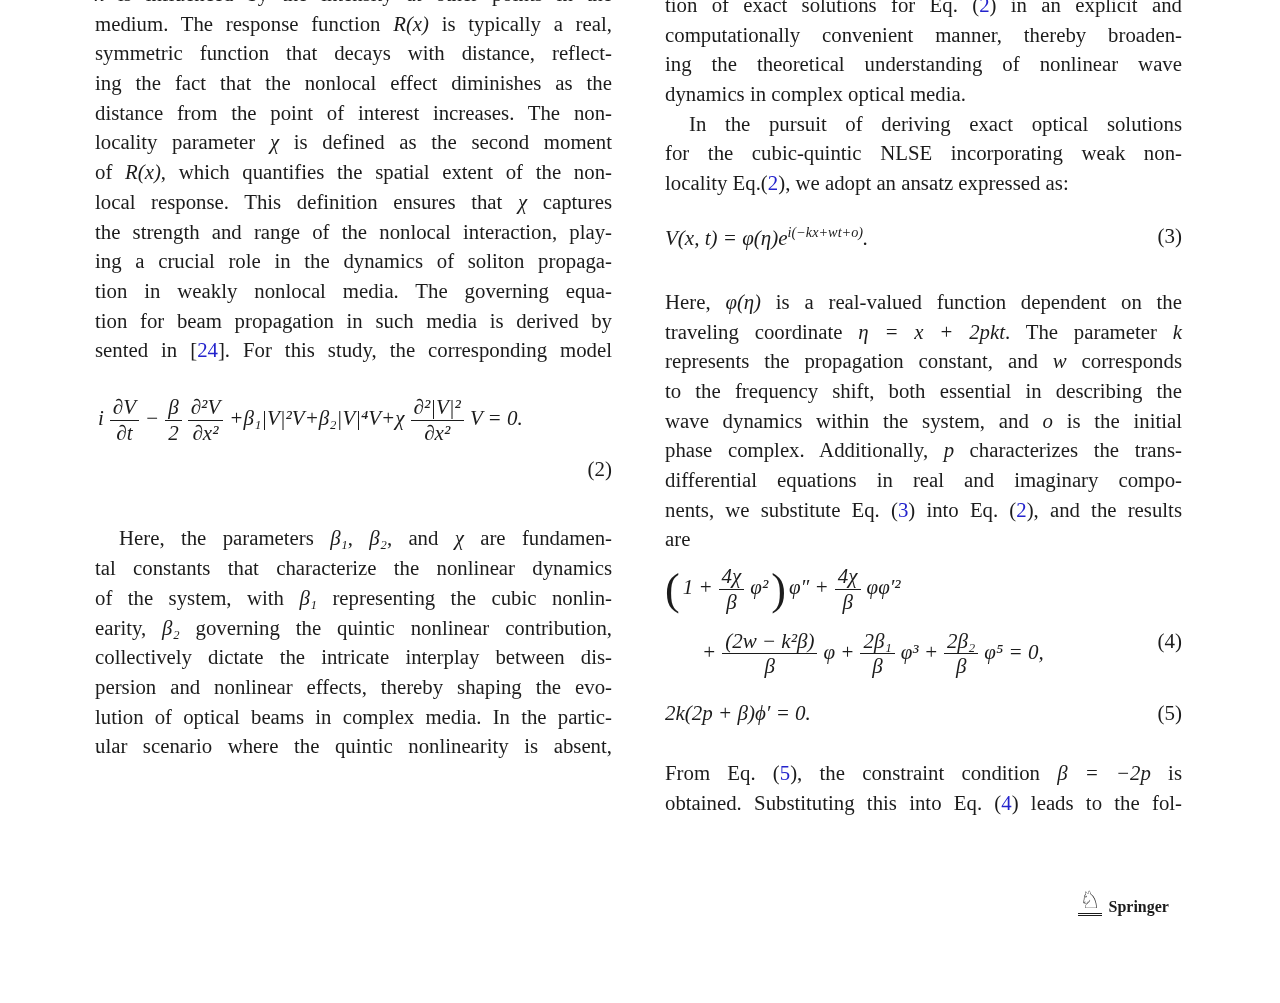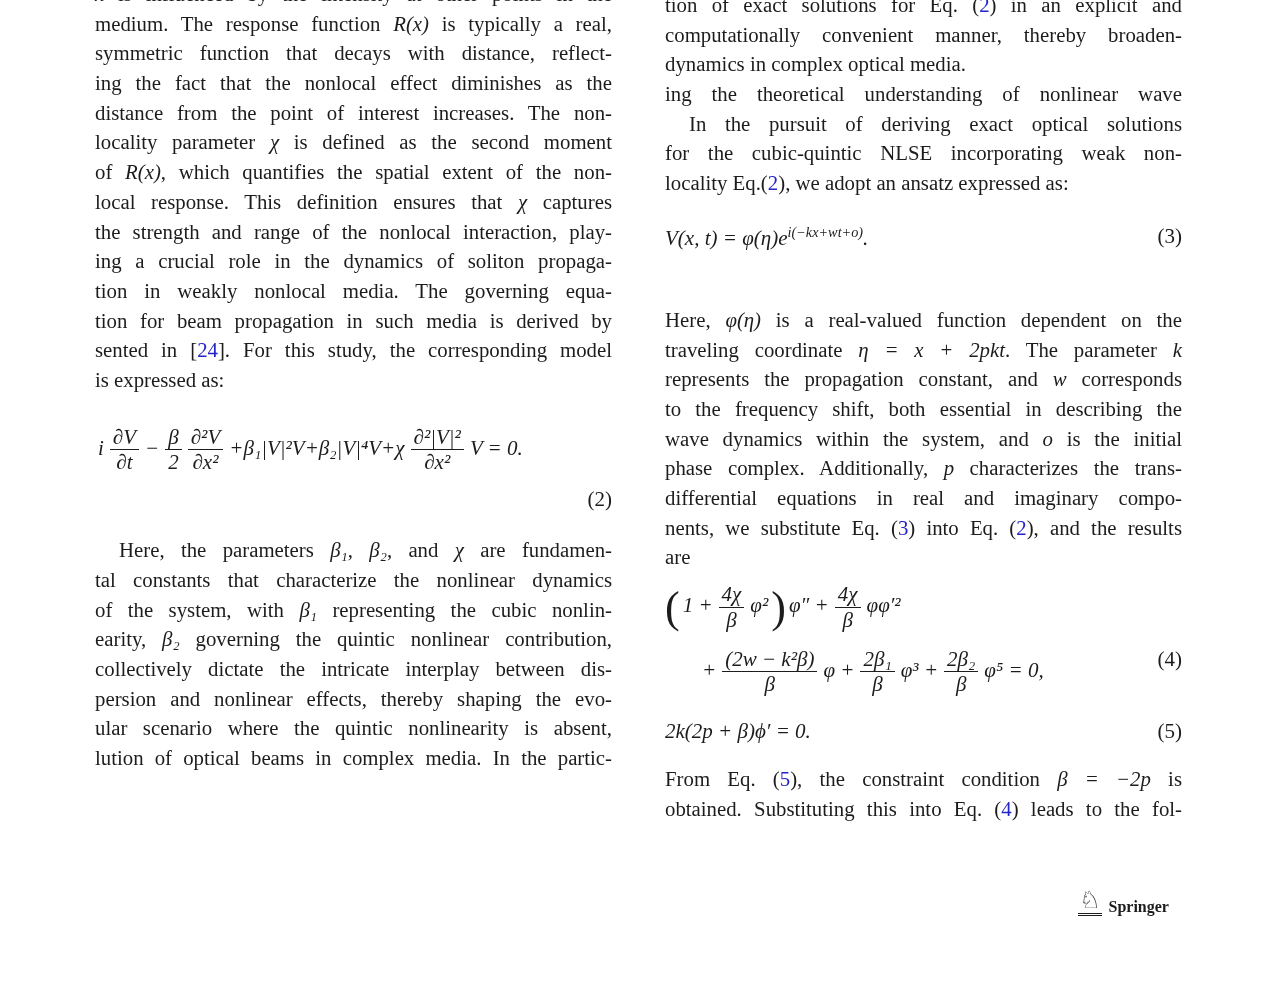--- a/index.html
+++ b/index.html
@@ -22,27 +22,27 @@
   .eqline{line-height:normal;}
   .t{margin:0 3px;}
   .fr{display:inline-flex;flex-direction:column;vertical-align:middle;margin:0 3px;}
   .fr .n,.fr .d{display:block;text-align:center;padding:0 3px;line-height:1.18;}
   .fr .d{border-top:1.5px solid var(--ink);}
   .bp{font-style:normal;font-size:2.1em;font-weight:300;vertical-align:middle;line-height:0.85;display:inline-block;}
   .eqnum{font-style:normal;}
   .eqnum.fl{float:right;}
   #eq2{margin-top:30px;}
   #eq2-label{text-align:right;margin-top:10px;line-height:28px;}
-  #p2-left{margin-top:22px;}
+  #p2-left{margin-top:40px;}
   #eq3{margin-top:26px;}
-  #p3-right{margin-top:54px;}
+  #p3-right{margin-top:36px;}
   #eq4{margin-top:10px;}
   #eq4-line2{margin-top:14px;padding-left:34px;}
   #eq5{margin-top:22px;}
-  #p4-right{margin-top:20px;}
+  #p4-right{margin-top:32px;}
   sup{font-size:68%;}
   
   #footer{position:absolute;left:1078px;top:888px;display:flex;align-items:flex-end;gap:7px;}
   #knight{font-family:"DejaVu Sans",sans-serif;font-size:24px;line-height:1;
           border-bottom:3px double var(--ink);padding:0 1px 1px 1px;color:var(--ink);}
   #brand{font-size:16px;line-height:1.2;font-weight:bold;}
 </style>
 </head>
 <body style="background: rgb(255, 255, 255);">
 
@@ -54,21 +54,20 @@
       <div class="tl"><span>ing the fact that the nonlocal effect diminishes as the</span></div>
       <div class="tl"><span>distance from the point of interest increases. The non-</span></div>
       <div class="tl"><span>locality parameter </span><span class="mi">χ</span><span> is defined as the second moment</span></div>
       <div class="tl"><span>of </span><span class="mi">R(x)</span><span>, which quantifies the spatial extent of the non-</span></div>
       <div class="tl"><span>local response. This definition ensures that </span><span class="mi">χ</span><span> captures</span></div>
       <div class="tl"><span>the strength and range of the nonlocal interaction, play-</span></div>
       <div class="tl"><span>ing a crucial role in the dynamics of soliton propaga-</span></div>
       <div class="tl"><span>tion in weakly nonlocal media. The governing equa-</span></div>
       <div class="tl"><span>tion for beam propagation in such media is derived by</span></div>
       <div class="tl"><span>sented in [</span><span class="lnk">24</span><span>]. For this study, the corresponding model</span></div>
-      <div class="tl nj"><span>is expressed as:</span></div>
     </div>
 
   <div class="eq" id="eq2">
     <div class="eqline">
       <span class="t">i</span><span class="fr">
           <span class="n">∂V</span>
           <span class="d">∂t</span>
         </span><span class="t">−</span><span class="fr">
           <span class="n">β</span>
           <span class="d">2</span>
@@ -83,31 +82,31 @@
     <div class="eqnum" id="eq2-label">(2)</div>
   </div>
 
   <div id="p2-left">
       <div class="tl ind"><span>Here, the parameters </span><span class="mi">β₁</span><span>, </span><span class="mi">β₂</span><span>, and </span><span class="mi">χ</span><span> are fundamen-</span></div>
       <div class="tl"><span>tal constants that characterize the nonlinear dynamics</span></div>
       <div class="tl"><span>of the system, with </span><span class="mi">β₁</span><span> representing the cubic nonlin-</span></div>
       <div class="tl"><span>earity, </span><span class="mi">β₂</span><span> governing the quintic nonlinear contribution,</span></div>
       <div class="tl"><span>collectively dictate the intricate interplay between dis-</span></div>
       <div class="tl"><span>persion and nonlinear effects, thereby shaping the evo-</span></div>
+      <div class="tl"><span>lution of optical beams in complex media. In the partic-</span></div>
       <div class="tl"><span>ular scenario where the quintic nonlinearity is absent,</span></div>
-      <div class="tl"><span>lution of optical beams in complex media. In the partic-</span></div>
     </div>
 </div>
 
 <div class="col" id="col-right">
   <div>
       <div class="tl"><span>tion of exact solutions for Eq. (</span><span class="lnk">2</span><span>) in an explicit and</span></div>
       <div class="tl"><span>computationally convenient manner, thereby broaden-</span></div>
+      <div class="tl"><span>ing the theoretical understanding of nonlinear wave</span></div>
       <div class="tl nj"><span>dynamics in complex optical media.</span></div>
-      <div class="tl"><span>ing the theoretical understanding of nonlinear wave</span></div>
     </div>
   <div>
       <div class="tl ind"><span>In the pursuit of deriving exact optical solutions</span></div>
       <div class="tl"><span>for the cubic-quintic NLSE incorporating weak non-</span></div>
       <div class="tl nj"><span>locality Eq.(</span><span class="lnk">2</span><span>), we adopt an ansatz expressed as:</span></div>
     </div>
 
   <div class="eq eqline" id="eq3">
     <span class="eqnum fl">(3)</span>
     <span>V(x, t) = φ(η)e</span><sup>i(−kx+wt+o)</sup><span>.</span>

